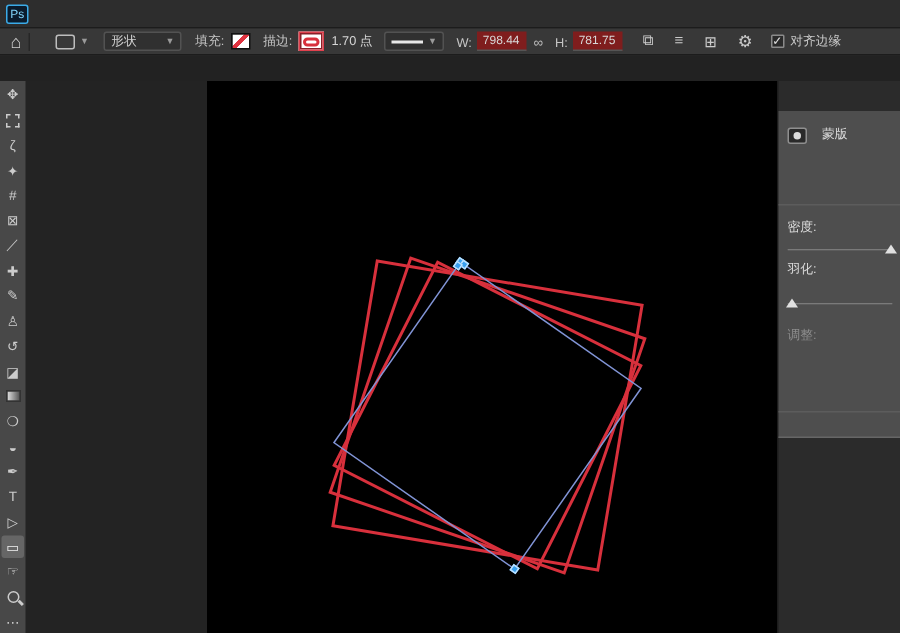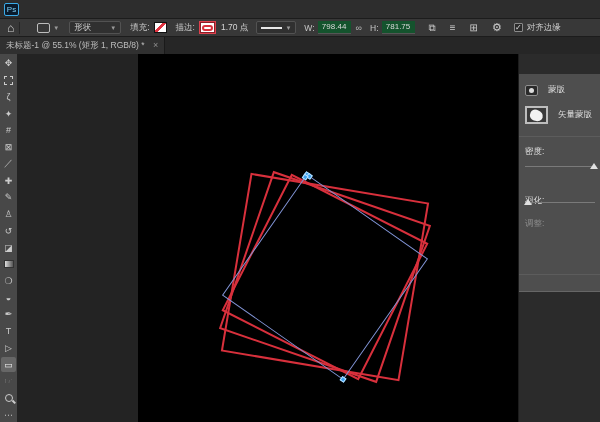--- a/index.html
+++ b/index.html
@@ -27,21 +27,21 @@
   .opt-label { margin-left:9px; color:#c6c6c6; }
   #fill-swatch { width:13px; height:11px; margin-left:4px; background:
     linear-gradient(135deg, #fff 40%, #e03340 40%, #e03340 58%, #fff 58%); border:1px solid #111; }
   #stroke-swatch-well { width:17px; height:13px; margin-left:4px; background:#fff; border:1px solid #e0404d;
     box-shadow:0 0 0 1px #8a1f28 inset; display:flex; align-items:center; justify-content:center; }
   #stroke-swatch-well .pill { width:11px; height:6px; border:2px solid #d8303c; border-radius:3px; background:#fff; }
   #stroke-width { margin-left:5px; color:#d6d6d6; }
   #stroke-style { display:flex; align-items:center; width:40px; height:13px; background:#303030;
     border:1px solid #525252; border-radius:2px; margin-left:8px; padding:0 4px; justify-content:space-between; }
   #stroke-style .line { width:22px; height:2px; background:#e8e8e8; }
-  .dim-field { width:33px; height:13px; background:#14532d; border-bottom:1px solid #555;
+  .dim-field { width:33px; height:13px; background:#7f1d1d; border-bottom:1px solid #555;
     color:#d8d8d8; font-size:8px; line-height:12px; text-align:center; margin-left:3px; }
   .dim-label { margin-left:8px; color:#c6c6c6; }
   #link-icon { color:#b9b9b9; font-size:9px; margin-left:5px; }
   .ob-icon { color:#cccccc; font-size:10px; margin-left:14px; }
   #gear-icon { font-size:11px; }
   #align-check { width:9px; height:9px; background:#2a2a2a; border:1px solid #8a8a8a; border-radius:1px;
     margin-left:12px; color:#e0e0e0; font-size:8px; line-height:8px; text-align:center; }
   #align-edges-label { margin-left:4px; color:#c9c9c9; }
 
   
@@ -129,26 +129,20 @@
     <span class="dim-label">H:</span>
     <span class="dim-field">781.75</span>
     <span class="ob-icon">⧉</span>
     <span class="ob-icon">≡</span>
     <span class="ob-icon">⊞</span>
     <span class="ob-icon" id="gear-icon">⚙</span>
     <span id="align-check">✓</span>
     <span id="align-edges-label">对齐边缘</span>
   </div>
 
-  <div id="tabstrip">
-    <div id="doc-tab">
-      <span>未标题-1 @ 55.1% (矩形 1, RGB/8) *</span>
-      <span class="close">×</span>
-    </div>
-  </div>
 
   <div id="pasteboard"></div>
 
   <div id="toolbar">
       <div class="tool">✥</div>
       <div class="tool">
         <span class="icon-marquee"></span>
       </div>
       <div class="tool">ζ</div>
       <div class="tool">✦</div>
@@ -189,32 +183,26 @@
     </div>
 
   <div id="panel">
     <div id="panel-body">
       <div class="prow" style="top:10px;">
         <span id="mask-icon">
             <span class="dot"></span>
           </span>
         <span class="plabel">蒙版</span>
       </div>
-      <div class="prow" style="top:32px;">
-        <span id="vmask-thumb">
-            <span class="blob"></span>
-          </span>
-        <span class="plabel">矢量蒙版</span>
-      </div>
       <div class="divider" style="top:62px;"></div>
       <div class="prow" style="top:72px;">密度:</div>
       <div class="slider-track" style="top:92px;">
         <span id="density-thumb" class="slider-thumb" style="left: calc(95% - 2px);"></span>
       </div>
-      <div class="prow" style="top:121px;">羽化:</div>
+      <div class="prow" style="top:100px;">羽化:</div>
       <div class="slider-track" style="top:128px;">
         <span id="feather-thumb" class="slider-thumb" style="left: calc(1% - 2px);"></span>
       </div>
       <div class="prow grayed" style="top:144px;">调整:</div>
       <div class="divider" style="top:200px;"></div>
     </div>
   </div>
 
 </div>
 

